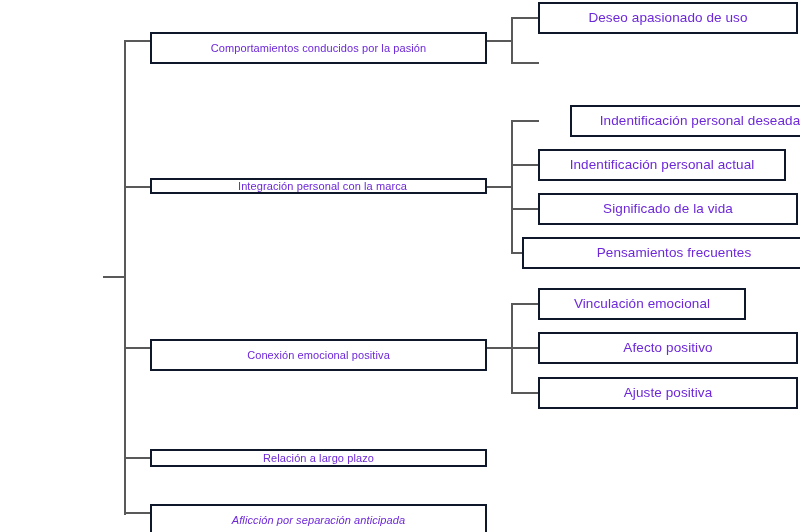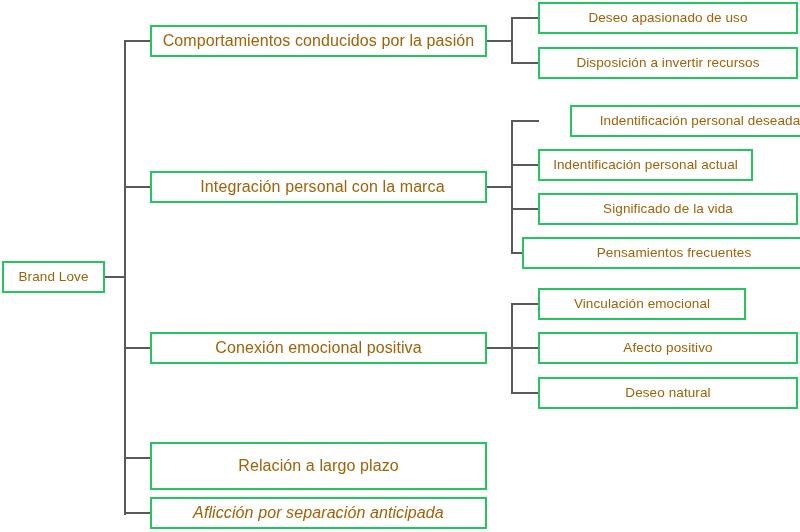--- a/index.html
+++ b/index.html
@@ -13,38 +13,39 @@
   #diagram {
     position: relative;
     width: 800px;
     height: 532px;
     background: #ffffff;
     overflow: hidden;
   }
   .node {
     position: absolute;
     box-sizing: border-box;
-    border: 2px solid #22c55e;
+    border: 2px solid #0f172a;
     background: #ffffff;
     display: flex;
     align-items: center;
     justify-content: center;
     text-align: left;
-    color: #a16207;
+    color: #6d28d9;
     font-size: 13.5px;
     line-height: 1.1;
     letter-spacing: 0.1px;
     white-space: nowrap;
     z-index: 3;
   }
   .node.root {
     font-size: 13.5px;
   }
   .node.level1 {
-    font-size: 16px;
+    font-size: 11px;
+    margin-top: 7px;
   }
   .node.level2 {
     font-size: 13.5px;
   }
   .edge {
     position: absolute;
     background: #595959;
     z-index: 1;
   }
   .edge.h { height: 2px; }
@@ -76,43 +77,41 @@
   <div class="edge h" style="left:511px; top:164px; width:28px;"></div>
   <div class="edge h" style="left:511px; top:208px; width:28px;"></div>
   <div class="edge h" style="left:511px; top:252px; width:28px;"></div>
 
   <div class="edge h" style="left:486px; top:347px; width:27px;"></div>
   <div class="edge v" style="left:511px; top:303px; height:91px;"></div>
   <div class="edge h" style="left:511px; top:303px; width:28px;"></div>
   <div class="edge h" style="left:511px; top:347px; width:28px;"></div>
   <div class="edge h" style="left:511px; top:392px; width:28px;"></div>
 
-  <div class="node root" style="left:2px; top:261px; width:103px; height:32px;">Brand Love</div>
 
   <div class="node level1" style="left:150px; top:25px; width:337px; height:32px;">Comportamientos conducidos por la pasión</div>
 
-  <div class="node level1" style="left:150px; top:171px; width:337px; height:32px;padding-left:8px;">Integración personal con la marca</div>
+  <div class="node level1" style="left:150px; top:171px; width:337px; height:16px;padding-left:8px;">Integración personal con la marca</div>
 
   <div class="node level1" style="left:150px; top:332px; width:337px; height:32px;">Conexión emocional positiva</div>
 
-  <div class="node level1" style="left:150px; top:442px; width:337px; height:48px;">Relación a largo plazo</div>
+  <div class="node level1" style="left:150px; top:442px; width:337px; height:18px;">Relación a largo plazo</div>
 
   <div class="node level1" style="left:150px; top:497px; width:337px; height:32px;font-style:italic;">Aflicción por separación anticipada</div>
 
   <div class="node level2" style="left:538px; top:2px; width:260px; height:32px;">Deseo apasionado de uso</div>
 
-  <div class="node level2" style="left:538px; top:47px; width:260px; height:32px;">Disposición a invertir recursos</div>
 
   <div class="node level2" style="left:538px; top:105px; width:260px; height:32px;margin-left:32px;">Indentificación personal deseada</div>
 
-  <div class="node level2" style="left:538px; top:149px; width:215px; height:32px;">Indentificación personal actual</div>
+  <div class="node level2" style="left:538px; top:149px; width:248px; height:32px;">Indentificación personal actual</div>
 
   <div class="node level2" style="left:538px; top:193px; width:260px; height:32px;">Significado de la vida</div>
 
   <div class="node level2" style="left:522px; top:237px; width:304px; height:32px;">Pensamientos frecuentes</div>
 
   <div class="node level2" style="left:538px; top:288px; width:208px; height:32px;">Vinculación emocional</div>
 
   <div class="node level2" style="left:538px; top:332px; width:260px; height:32px;">Afecto positivo</div>
 
-  <div class="node level2" style="left:538px; top:377px; width:260px; height:32px;">Deseo natural</div>
+  <div class="node level2" style="left:538px; top:377px; width:260px; height:32px;">Ajuste positiva</div>
 
 </div>
 
 </body></html>

